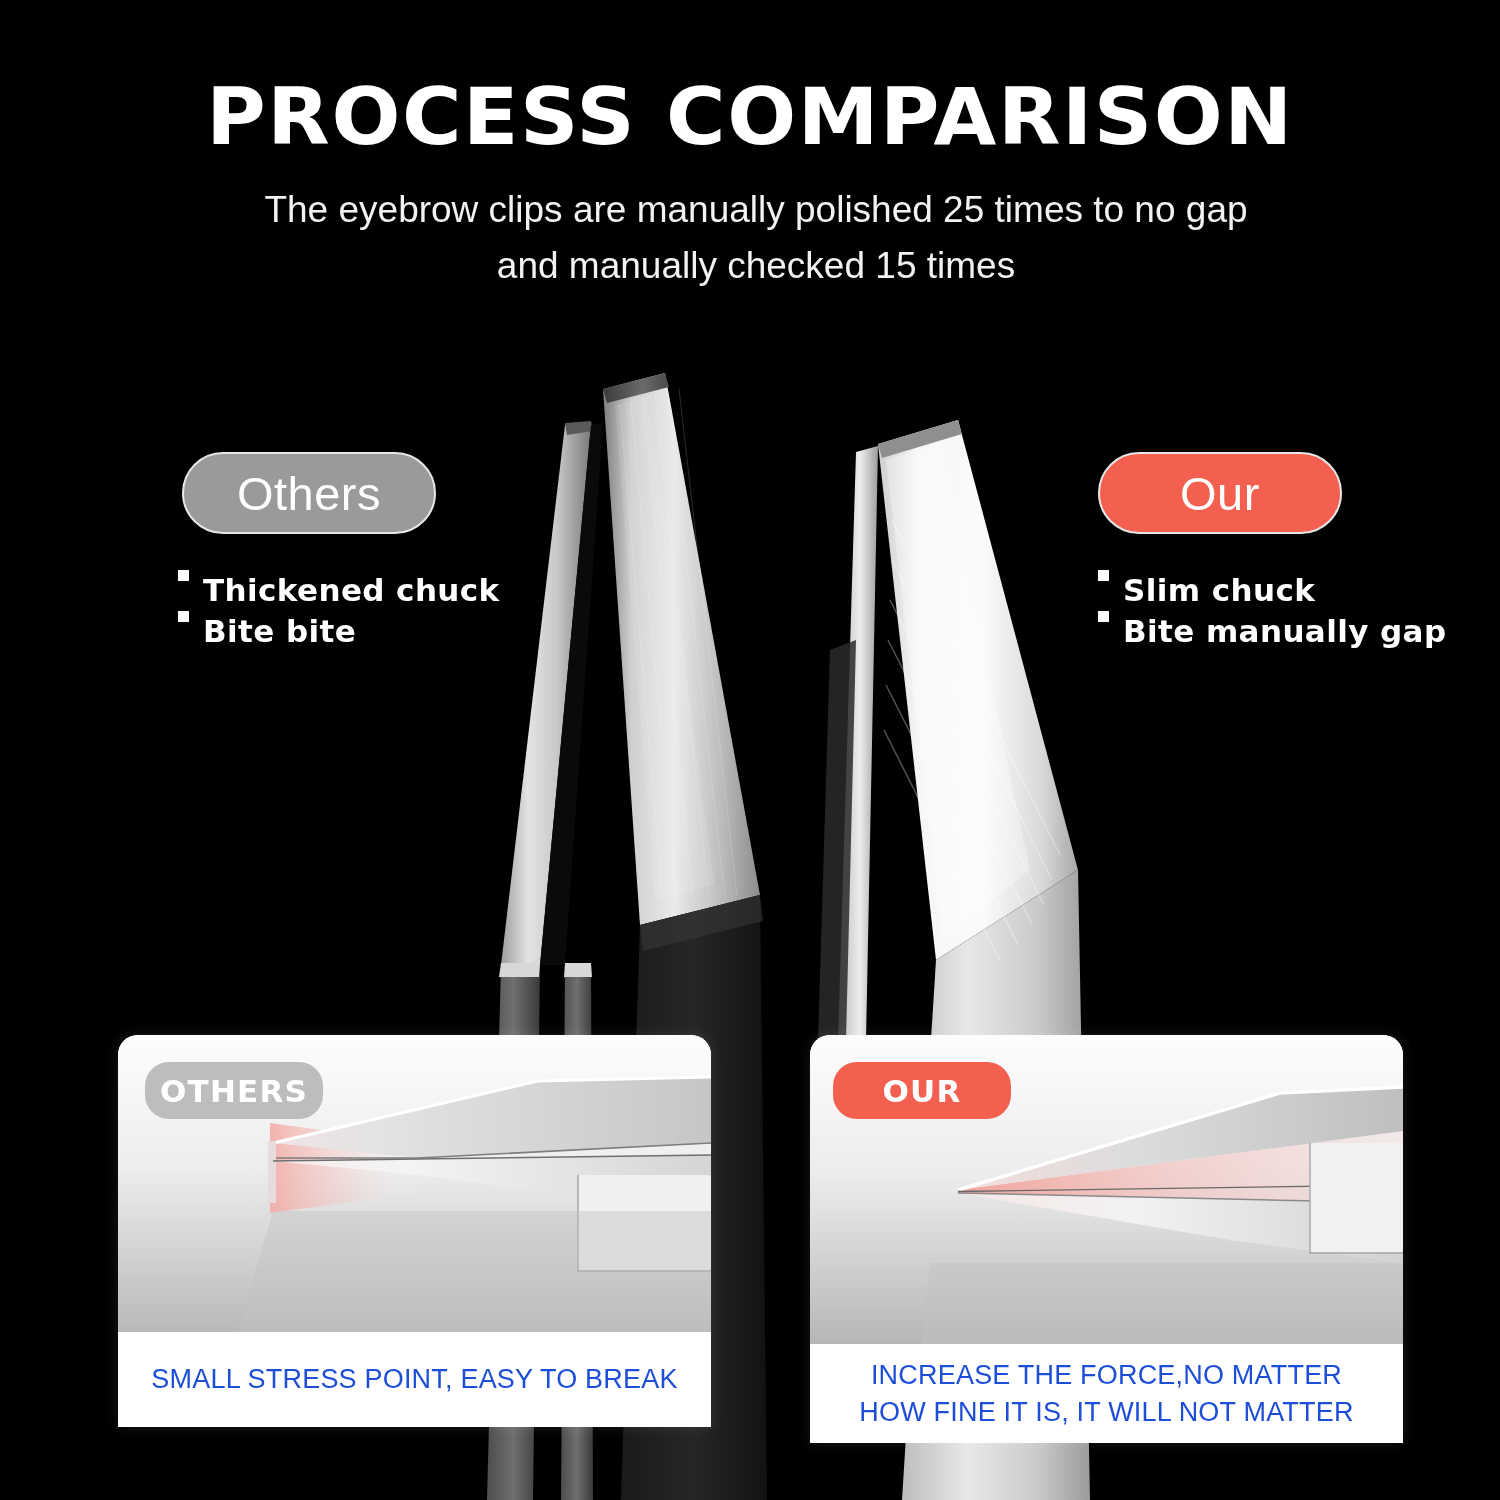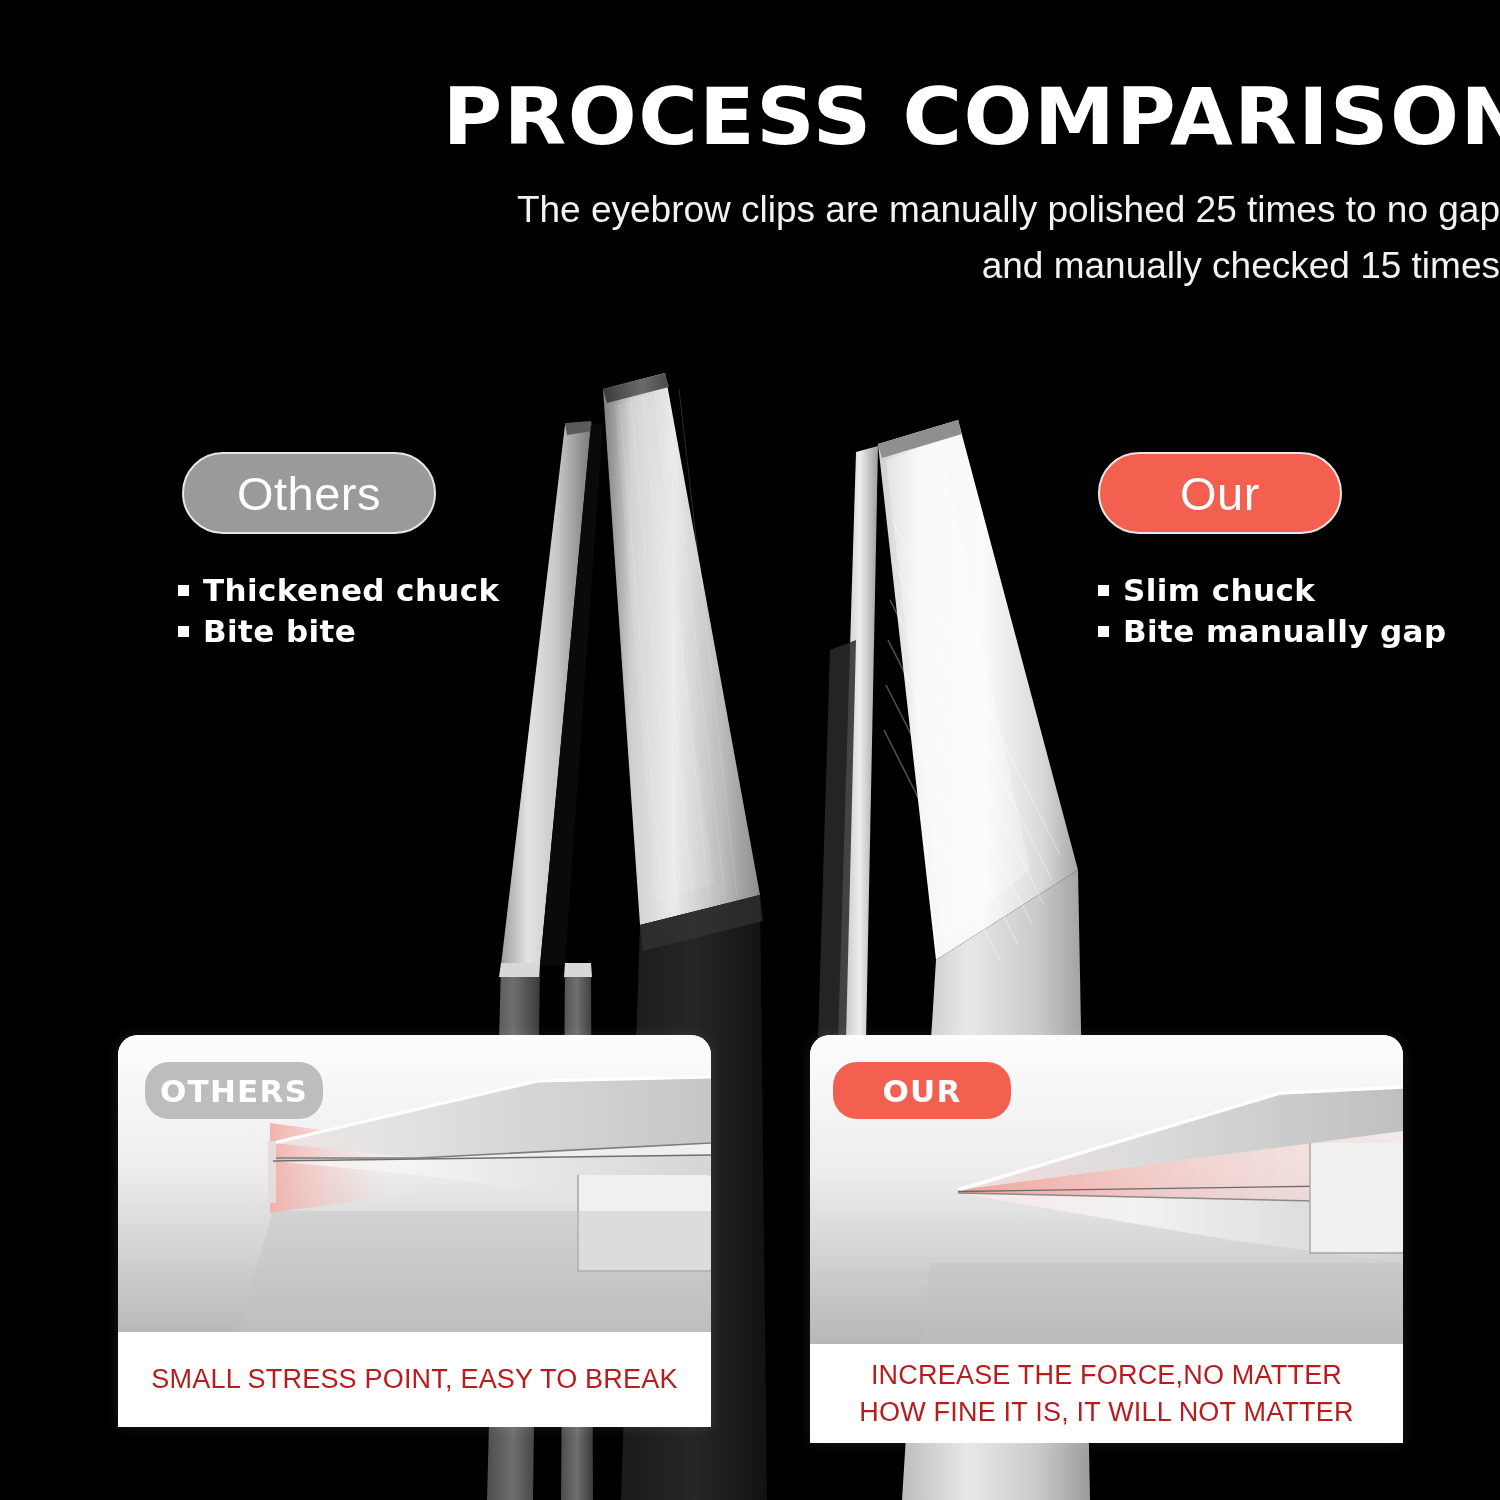--- a/index.html
+++ b/index.html
@@ -4,21 +4,21 @@
 <style>
   * { margin:0; padding:0; box-sizing:border-box; }
   html,body { background:#000; }
   body {
     width:1500px; height:1500px;
     font-family:"Liberation Sans", sans-serif;
     position:relative; overflow:hidden;
   }
 
   
-  #header { position:absolute; top:0; left:0; width:1500px; padding-top:78px; text-align:right; }
+  #header { position:absolute; top:0; left:0; width:1500px; padding-top:78px; text-align:center; }
   #page-title {
     font-size:78px; font-weight:bold; color:#fff;
     letter-spacing:1.5px; line-height:1.02;
     font-family:"DejaVu Sans", sans-serif;
     transform:scaleX(1.04); transform-origin:center;
   }
   #subtitle {
     margin-top:24px; font-size:37px; color:#f2f2f2;
     line-height:1.52; font-weight:400;
     font-family:"Liberation Sans", sans-serif;
@@ -41,21 +41,21 @@
     font-family:"Liberation Sans", sans-serif;
   }
   #badge-others { left:182px; top:452px; width:254px; height:82px; background:#9a9a9a; }
   #badge-our    { left:1098px; top:452px; width:244px; height:82px; background:#f4604f; }
 
   
   .feat-list { position:absolute; }
   #feats-others { left:178px; top:570px; }
   #feats-our    { left:1098px; top:570px; }
   .feat-item {
-    display:flex; align-items:center; gap:14px;
+    display:flex; align-items:flex-start; gap:14px;
     color:#fff; font-size:31px; font-weight:bold;
     letter-spacing:0.4px; line-height:1.32;
     font-family:"DejaVu Sans", sans-serif;
   }
   .feat-bullet { width:11px; height:11px; background:#fff; flex:0 0 11px; }
 
   
   .card {
     position:absolute; overflow:hidden;
     border-radius:20px 20px 0 0;
@@ -65,21 +65,21 @@
   #card-others { left:118px; top:1035px; width:593px; height:392px; }
   #card-our    { left:810px; top:1035px; width:593px; height:408px; }
 
   .card-photo { position:absolute; left:0; top:0; width:100%; }
   #photo-others { height:297px; }
   #photo-our    { height:313px; }
 
   .card-caption {
     position:absolute; left:0; bottom:0; width:100%;
     background:#fff; display:flex; align-items:center; justify-content:center;
-    text-align:center; color:#b91c1c; font-size:27px;
+    text-align:center; color:#1d4ed8; font-size:27px;
     letter-spacing:0.2px; line-height:1.36;
     font-family:"Liberation Sans", sans-serif;
   }
   #caption-others { height:95px; }
   #caption-our    { height:99px; }
 
   .badge-sm {
     position:absolute; display:flex; align-items:center; justify-content:center;
     border-radius:24px; font-size:31px; font-weight:bold;
     color:#fff; letter-spacing:1.2px;

